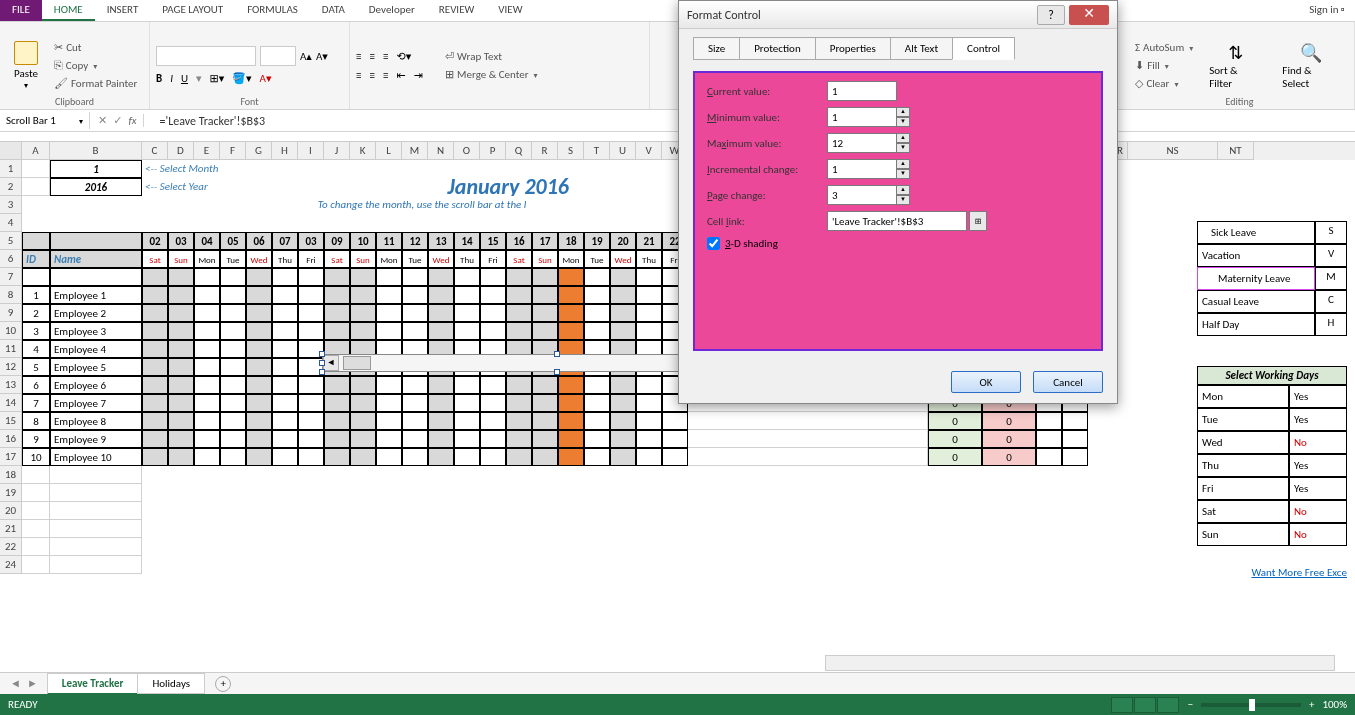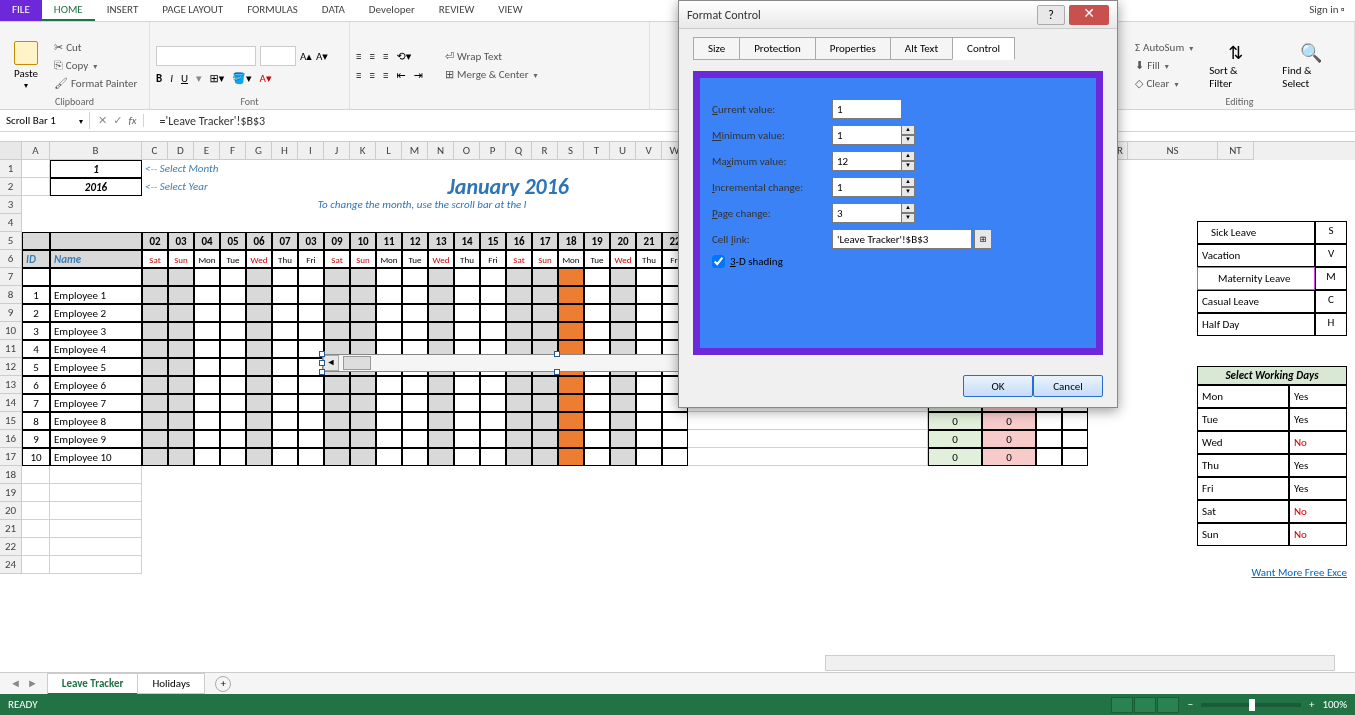--- a/index.html
+++ b/index.html
@@ -1,19 +1,19 @@
 <!DOCTYPE html>
 <html><head>
 <meta charset="utf-8">
 <style>
 *{box-sizing:border-box;margin:0;padding:0;font-family:'Segoe UI',Calibri,sans-serif}
 body{background:#fff;font-size:11px;overflow:hidden;width:1355px;height:715px;position:relative}
 .ribbon-tabs{display:flex;background:#fff;height:22px;border-bottom:1px solid #d4d4d4}
 .ribbon-tab{padding:3px 12px;cursor:pointer;font-size:11px;color:#444}
-.ribbon-tab.file{background:#6d28d9;color:#fff;font-weight:normal}
+.ribbon-tab.file{background:#701a75;color:#fff;font-weight:normal}
 .ribbon-tab.active{color:#217346;border-bottom:2px solid #217346}
 .signin{margin-left:auto;padding:3px 10px;color:#444}
 .ribbon-content{display:flex;background:#f5f5f5;height:88px;border-bottom:1px solid #d4d4d4}
 .ribbon-group{display:flex;flex-direction:column;border-right:1px solid #e0e0e0;padding:2px 6px;position:relative}
 .ribbon-group-label{position:absolute;bottom:1px;left:0;right:0;text-align:center;font-size:10px;color:#666}
 .ribbon-row{display:flex;align-items:center;gap:4px;flex:1}
 .ribbon-item{padding:2px 4px;color:#555;cursor:pointer;display:flex;align-items:center;gap:3px;font-size:11px;white-space:nowrap}
 .ribbon-big{display:flex;flex-direction:column;align-items:center;padding:4px 8px;cursor:pointer}
 .ribbon-big-icon{width:24px;height:24px;background:#fff;border:1px solid #bbb;border-radius:2px;margin-bottom:2px}
 .paste-icon{background:linear-gradient(#fff3c8,#fff3c8);border:1px solid #c88b00}
@@ -54,32 +54,32 @@
 .dialog{position:absolute;left:678px;top:0;width:440px;background:#f0f0f0;border:1px solid #888;box-shadow:0 3px 12px rgba(0,0,0,.4);z-index:100}
 .dlg-title{background:linear-gradient(#fff,#e8e8e8);height:28px;display:flex;align-items:center;padding:0 8px;border-bottom:1px solid #ccc}
 .dlg-title-text{font-size:12px;color:#333}
 .dlg-btns{margin-left:auto;display:flex;gap:0}
 .dlg-help{width:28px;height:20px;background:#e8e8e8;border:1px solid #aaa;text-align:center;line-height:18px;font-size:12px;border-radius:2px}
 .dlg-close{width:40px;height:20px;background:#c8504f;color:#fff;text-align:center;line-height:18px;font-size:14px;border-radius:2px;margin-left:4px}
 .dlg-body{padding:8px 14px 14px}
 .dlg-tabs{display:flex;gap:0;margin-bottom:12px}
 .dlg-tab{padding:4px 14px;border:1px solid #aaa;background:#f5f5f5;font-size:11px;cursor:pointer;border-bottom:1px solid #aaa;margin-right:-1px}
 .dlg-tab.active{background:#fff;border-bottom:1px solid #fff;position:relative;z-index:1}
-.dlg-tabcontent{border:7px solid #6d28d9;padding:21px 12px 80px;margin-top:-1px;background:#3b82f6;min-height:280px}
+.dlg-tabcontent{border:2px solid #6d28d9;padding:8px 12px 80px;margin-top:-1px;background:#ec4899;min-height:280px}
 .fld{display:flex;align-items:center;margin-bottom:6px}
 .fld-lbl{width:120px;font-size:11px;color:#333}
 .fld-lbl u{text-decoration:underline}
 .fld-inp{width:70px;height:20px;border:1px solid #7a7a7a;padding:1px 4px;font-size:11px;background:#fff}
 .spin{display:flex;flex-direction:column;margin-left:-1px}
 .spin-b{width:14px;height:10px;border:1px solid #7a7a7a;background:#e8e8e8;font-size:6px;line-height:7px;text-align:center;cursor:pointer}
 .cell-link-inp{width:140px;height:20px;border:1px solid #7a7a7a;padding:1px 4px;font-size:11px;background:#fff}
 .ref-btn{width:18px;height:20px;border:1px solid #7a7a7a;background:#e8e8e8;margin-left:2px;font-size:8px;text-align:center;line-height:18px}
 .chk{display:flex;align-items:center;margin-top:6px;gap:5px;font-size:11px}
 .chk input{width:13px;height:13px}
-.dlg-actions{display:flex;justify-content:flex-end;padding:6px 14px 10px}
+.dlg-actions{display:flex;justify-content:flex-end;gap:12px;padding:6px 14px 10px}
 .dlg-btn{width:70px;height:22px;border:1px solid #2a6ec7;background:linear-gradient(#eaf3fc,#c5dcf8);border-radius:2px;font-size:11px;cursor:pointer}
 
 .sheet-tabs{position:absolute;bottom:21px;left:0;right:0;background:#f5f5f5;height:22px;display:flex;align-items:center;border-top:1px solid #ccc}
 .st-nav{display:flex;gap:6px;padding:0 10px;color:#888}
 .st-tab{padding:3px 14px;border:1px solid #ccc;background:#fff;font-size:11px;cursor:pointer;margin-left:-1px}
 .st-tab.active{font-weight:bold;border-bottom:2px solid #217346;color:#217346}
 .st-add{width:16px;height:16px;border:1px solid #aaa;border-radius:50%;text-align:center;line-height:13px;margin-left:10px;cursor:pointer}
 .hscroll{position:absolute;right:20px;bottom:23px;width:510px;height:16px;background:#f0f0f0;border:1px solid #ccc}
 .status-bar{position:absolute;bottom:0;left:0;right:0;height:21px;background:#217346;color:#fff;display:flex;align-items:center;padding:0 8px;font-size:11px}
 .status-right{margin-left:auto;display:flex;align-items:center;gap:8px}

